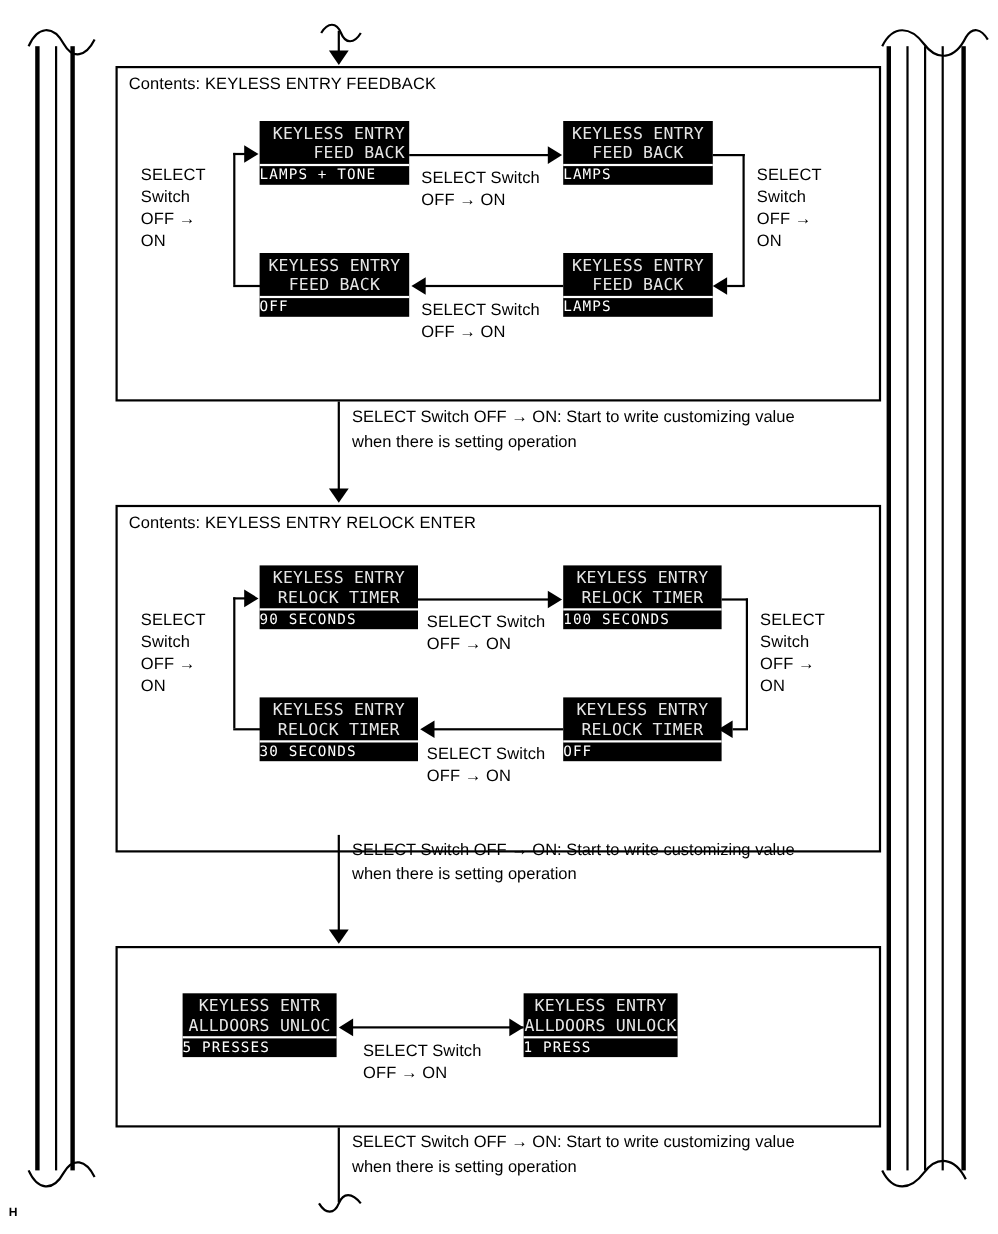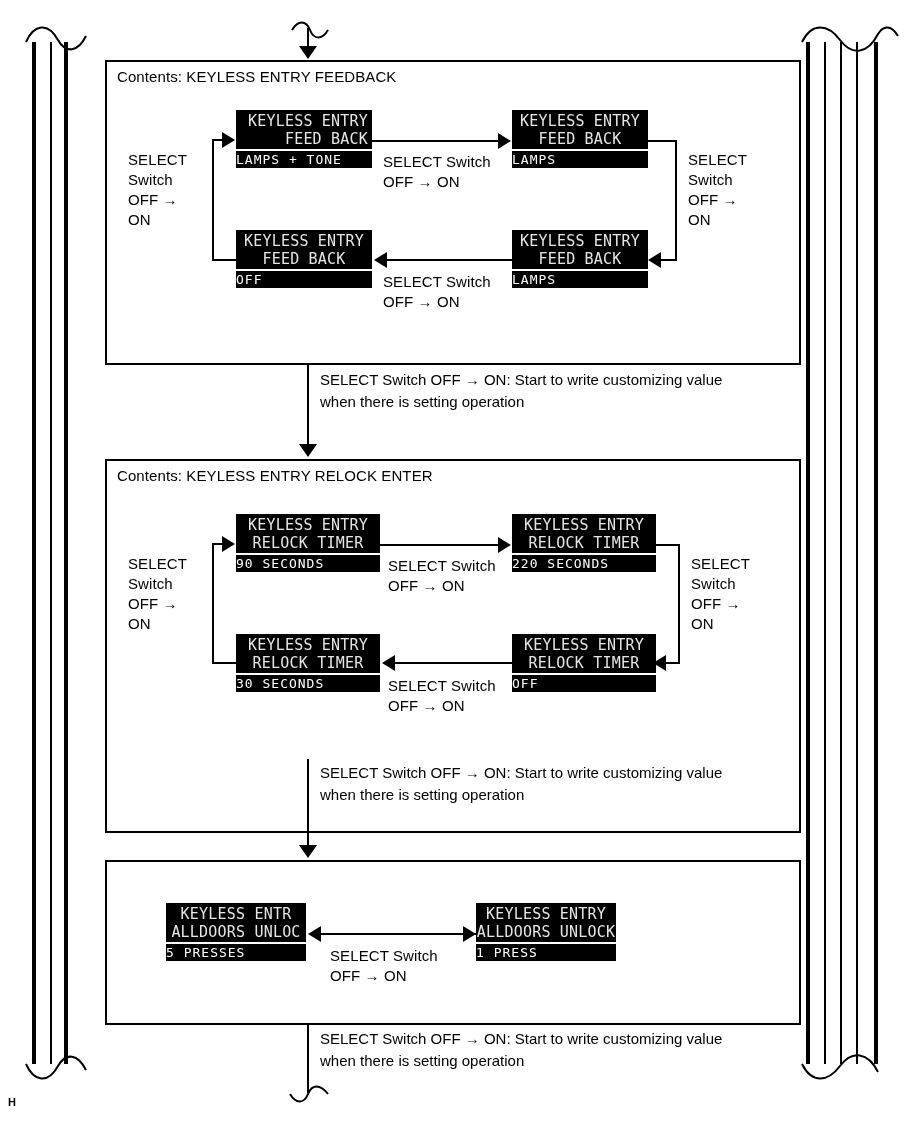--- a/index.html
+++ b/index.html
@@ -142,35 +142,35 @@
 OFF →
 ON</div>
 <div class="lbl" style="left:383px;top:272px;">SELECT Switch
 OFF → ON</div>
 
 <div class="ln v" style="left:307px;top:365px;height:85px;"></div>
 <div class="arw d" style="left:299px;top:444px;"></div>
 <div class="note" style="left:320px;top:369px;">SELECT Switch OFF → ON: Start to write customizing value
 when there is setting operation</div>
 
-<div class="panel" style="left:105px;top:459px;width:696px;height:374px;">
+<div class="panel" style="left:105px;top:459px;width:696px;height:316px;">
   <div class="panel-title">Contents: KEYLESS ENTRY RELOCK ENTER</div>
 </div>
 
 <div class="lcd center" style="left:236px;top:514px;width:144px;height:58px;">
   <div class="l1">KEYLESS ENTRY</div>
   <div class="l2">RELOCK TIMER</div>
   <div class="sep"></div>
   <div class="val">90  SECONDS</div>
 </div>
 <div class="lcd center" style="left:512px;top:514px;width:144px;height:58px;">
   <div class="l1">KEYLESS ENTRY</div>
   <div class="l2">RELOCK TIMER</div>
   <div class="sep"></div>
-  <div class="val">220  SECONDS</div>
+  <div class="val">100  SECONDS</div>
 </div>
 <div class="lcd center" style="left:512px;top:634px;width:144px;height:58px;">
   <div class="l1">KEYLESS ENTRY</div>
   <div class="l2">RELOCK TIMER</div>
   <div class="sep"></div>
   <div class="val">OFF</div>
 </div>
 <div class="lcd center" style="left:236px;top:634px;width:144px;height:58px;">
   <div class="l1">KEYLESS ENTRY</div>
   <div class="l2">RELOCK TIMER</div>

